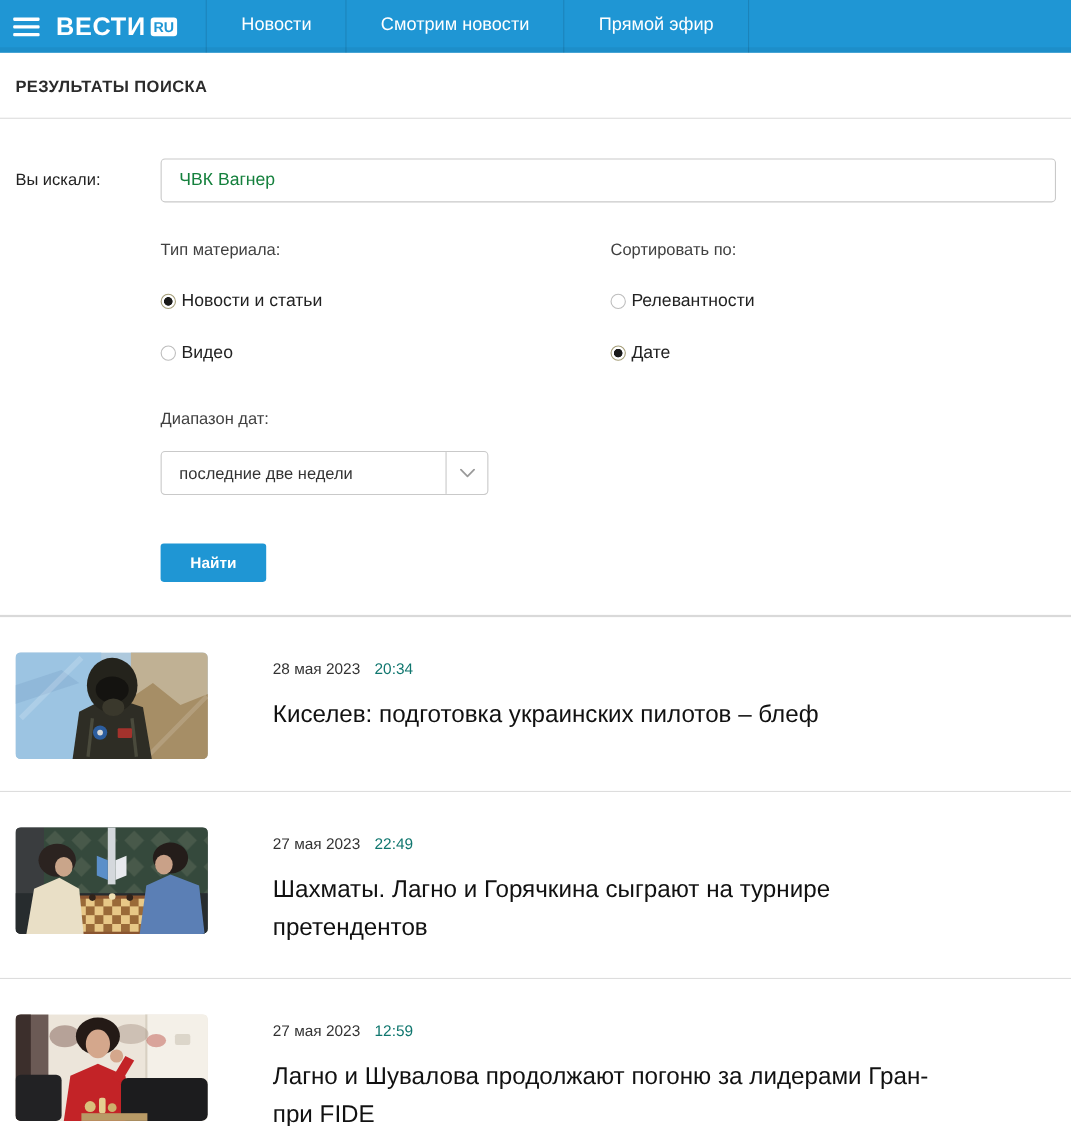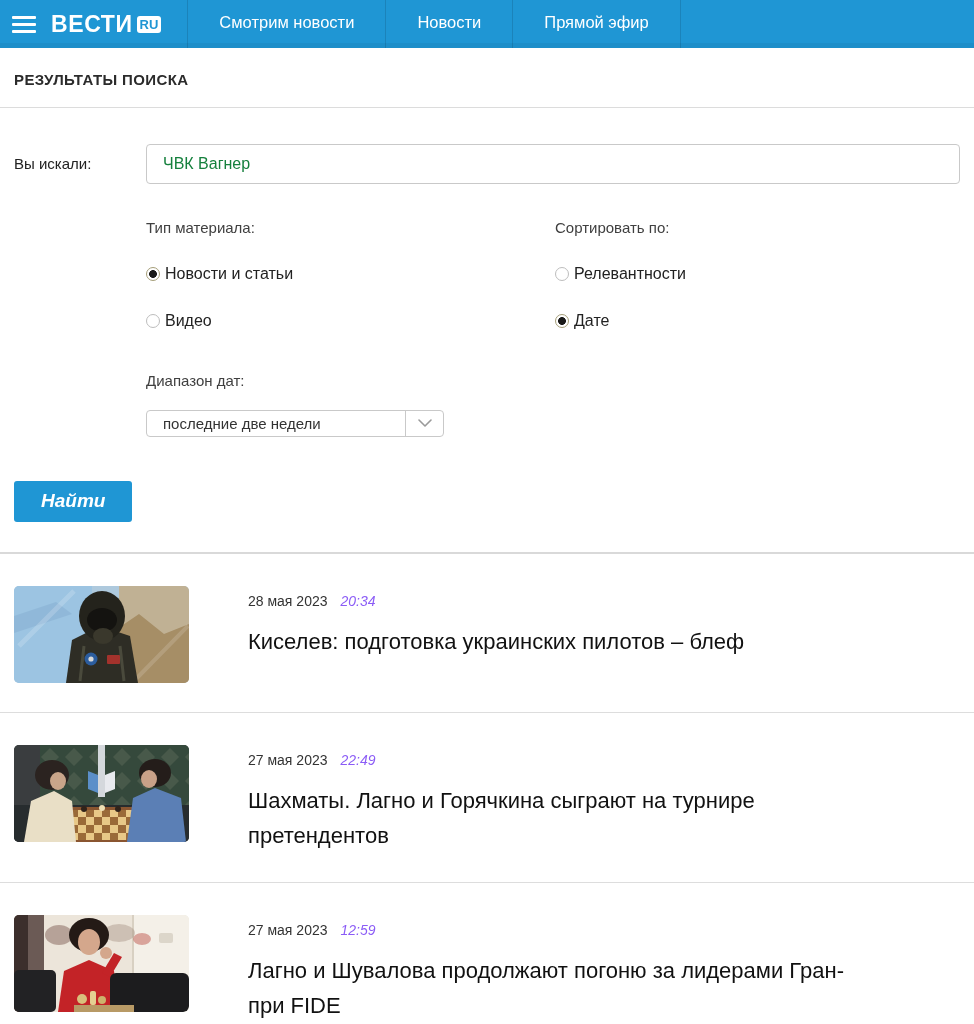--- a/index.html
+++ b/index.html
@@ -55,64 +55,64 @@
     appearance:none; -webkit-appearance:none; width:14px; height:14px; margin:0;
     border:1px solid #bdbdbd; border-radius:50%; background:#fff; cursor:pointer; flex-shrink:0;
   }
   .radio:checked {
     border-color:#a59e79;
     background:radial-gradient(circle at 50% 50%, #1a1a1a 0 3.6px, #fff 4.2px);
   }
   .radio-label { font-size:16px; color:#222; margin-left:5px; cursor:pointer; }
   .range-block { margin-left:132px; margin-top:42px; }
   .select {
-    margin-top:21px; width:298px; height:27px; border:1px solid #c9c9c9; border-radius:4px;
+    margin-top:21px; width:298px; height:40px; border:1px solid #c9c9c9; border-radius:4px;
     display:flex; align-items:stretch; cursor:pointer; background:#fff;
   }
   .select-value { flex:1; display:flex; align-items:center; padding-left:16px; font-size:15px; color:#333; }
   .select-arrow { width:38px; border-left:1px solid #c9c9c9; display:flex; align-items:center; justify-content:center; }
   .submit-btn {
-    margin-top:44px; display:inline-block;
+    margin-left:132px; margin-top:44px; display:inline-block;
     background:#1f96d4; color:#fff; border:none; border-radius:3px; cursor:pointer;
-    font-family:inherit; font-size:19px; font-weight:700; padding:9px 27px 10px;font-style:italic;
+    font-family:inherit; font-size:14px; font-weight:700; padding:9px 27px 10px;
   }
   .section-divider { margin-top:30px; height:2px; background:#d9d9d9; }
 
   
   .result-item { display:flex; padding:32px 14px 29px; border-bottom:1px solid #dddddd; }
   .result-item:last-child { border-bottom:none; }
   .thumb {
     width:175px; height:97px; border-radius:5px; overflow:hidden; flex-shrink:0; cursor:pointer;
   }
   .thumb svg { display:block; width:100%; height:100%; }
   .result-body { margin-left:59px; padding-top:7px; }
   .meta { display:flex; align-items:center; font-size:14px; }
   .meta-date { color:#333; }
-  .meta-time { color:#8b5cf6; margin-left:13px;font-style:italic; }
+  .meta-time { color:#0f766e; margin-left:13px; }
   .result-title {
     margin-top:15px; max-width:600px; font-size:22px; font-weight:400;
     color:#111; line-height:35px; cursor:pointer;
   }
 </style>
 </head>
 <body>
 
 <header class="topbar">
   <div class="brand">
     <span class="burger">
         <span></span>
         <span></span>
         <span></span>
       </span>
     <span class="logo-text">ВЕСТИ</span>
     <span class="logo-badge">RU</span>
   </div>
   <nav class="topnav">
+    <a href="#">Новости</a>
     <a href="#">Смотрим новости</a>
-    <a href="#">Новости</a>
     <a href="#">Прямой эфир</a>
   </nav>
 </header>
 
 <h1 class="page-title">РЕЗУЛЬТАТЫ ПОИСКА</h1>
 
 <section class="search-form">
 
   <div class="query-row">
     <label class="query-label">Вы искали:</label>

